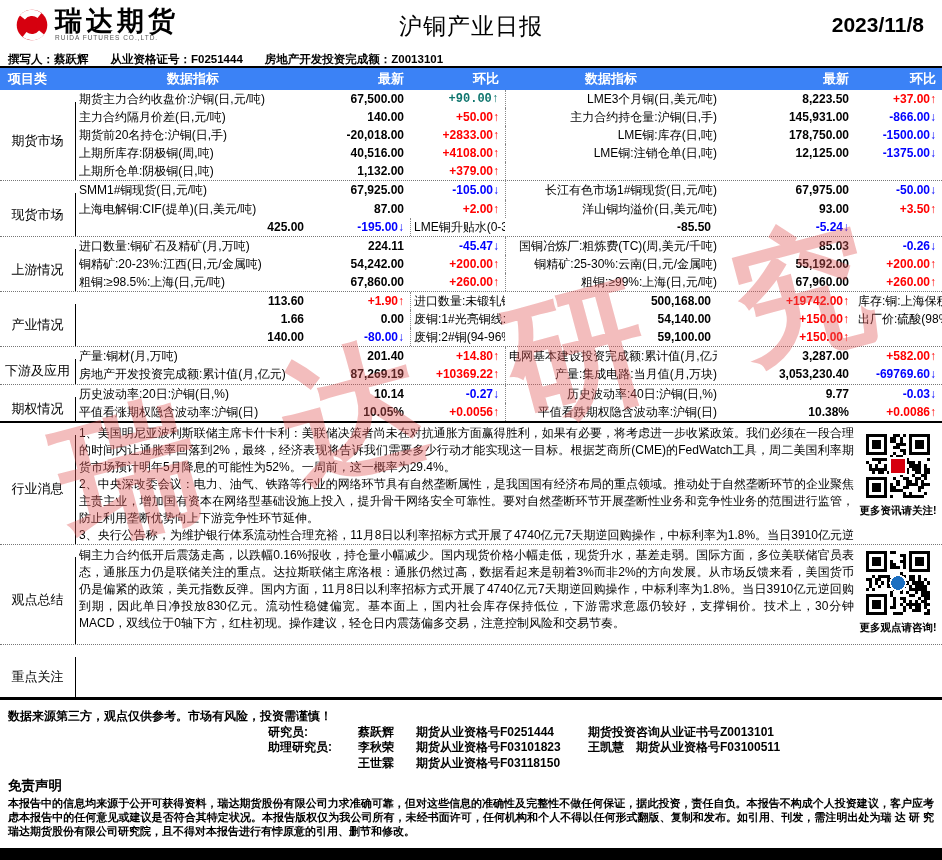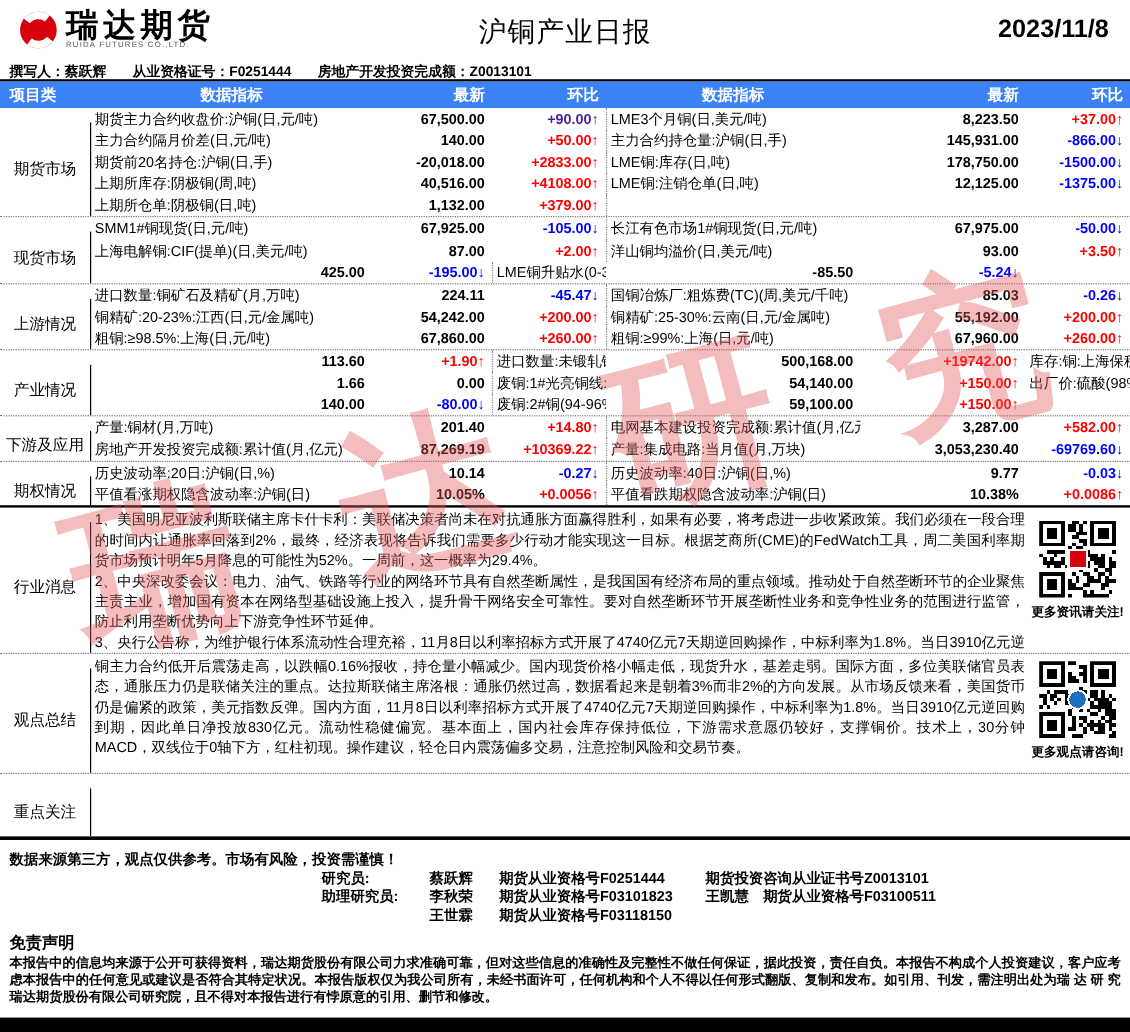--- a/index.html
+++ b/index.html
@@ -21,21 +21,21 @@
   .thead{display:flex;background:#3b82f6;color:#fff;font-weight:700;font-size:13px;height:22px;line-height:22px;gap:20px;}
   .thead .hcat{width:76px;padding-left:8px;box-sizing:border-box;}
   .thead .hgrid{flex:1;display:grid;grid-template-columns:234px 100px 95px 212px 138px 87px;}
   .thead .hc{text-align:center;}
   .thead .hr{text-align:right;padding-right:6px;box-sizing:border-box;}
   .tgroup{display:flex;border-bottom:1px dotted #777;}
   .tgroup.last{border-bottom:2px solid #000;}
   .cat{width:76px;border-right:1.5px solid #000;display:flex;align-items:center;justify-content:center;font-size:13px;flex:none;box-sizing:border-box;margin-top:12px;}
   .rows{flex:1;display:grid;grid-template-columns:234px 100px 95px 212px 138px 87px;grid-auto-rows:18.1px;}
   .lbl{padding-left:3px;font-size:12px;line-height:18.1px;white-space:nowrap;overflow:hidden;box-sizing:border-box;}
-  .lbl.r{border-left:1px dotted #888;}
+  .lbl.r{border-left:1px dotted #888;text-align:right;}
   .val,.chg{text-align:right;padding-right:6px;font-weight:700;font-size:12px;line-height:18.1px;white-space:nowrap;overflow:hidden;box-sizing:border-box;}
   
   .sect{display:flex;border-bottom:1px dotted #777;}
   .sect.focus{border-bottom:3px solid #000;}
   .sect-body{flex:1;position:relative;box-sizing:border-box;padding:2px 88px 0 3px;font-size:12px;line-height:17px;overflow:hidden;text-align:justify;}
   #news-body{height:121px;}
   #summary-body{height:99px;}
   #focus-body{height:52px;}
   .qr-box{position:absolute;width:86px;text-align:center;}
   #news-qr-box{right:1px;top:11px;}
@@ -90,21 +90,21 @@
       <div class="hr">最新</div>
       <div class="hr">环比</div>
     </div>
   </div>
   <div id="table-body">
       <div class="tgroup">
         <div class="cat">期货市场</div>
         <div class="rows">
           <div class="lbl l">期货主力合约收盘价:沪铜(日,元/吨)</div>
           <div class="val">67,500.00</div>
-          <div class="chg" style="color: #4c1d95;">+90.00↑</div>
+          <div class="chg" style="color: #0f766e; font-family: Liberation Mono, monospace;">+90.00↑</div>
           <div class="lbl r">LME3个月铜(日,美元/吨)</div>
           <div class="val">8,223.50</div>
           <div class="chg" style="color: rgb(255, 0, 0);">+37.00↑</div>
           <div class="lbl l">主力合约隔月价差(日,元/吨)</div>
           <div class="val">140.00</div>
           <div class="chg" style="color: rgb(255, 0, 0);">+50.00↑</div>
           <div class="lbl r">主力合约持仓量:沪铜(日,手)</div>
           <div class="val">145,931.00</div>
           <div class="chg" style="color: rgb(0, 0, 255);">-866.00↓</div>
           <div class="lbl l">期货前20名持仓:沪铜(日,手)</div>

